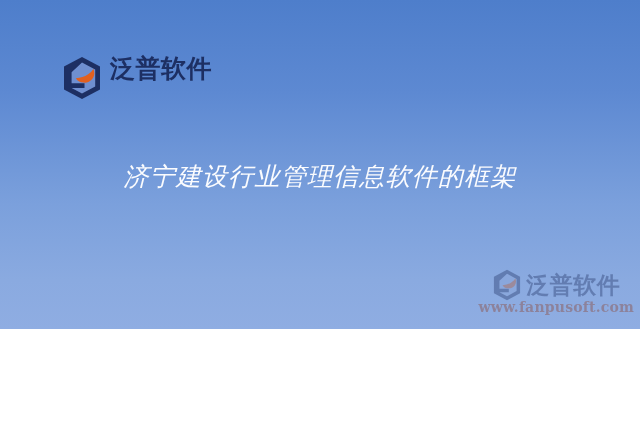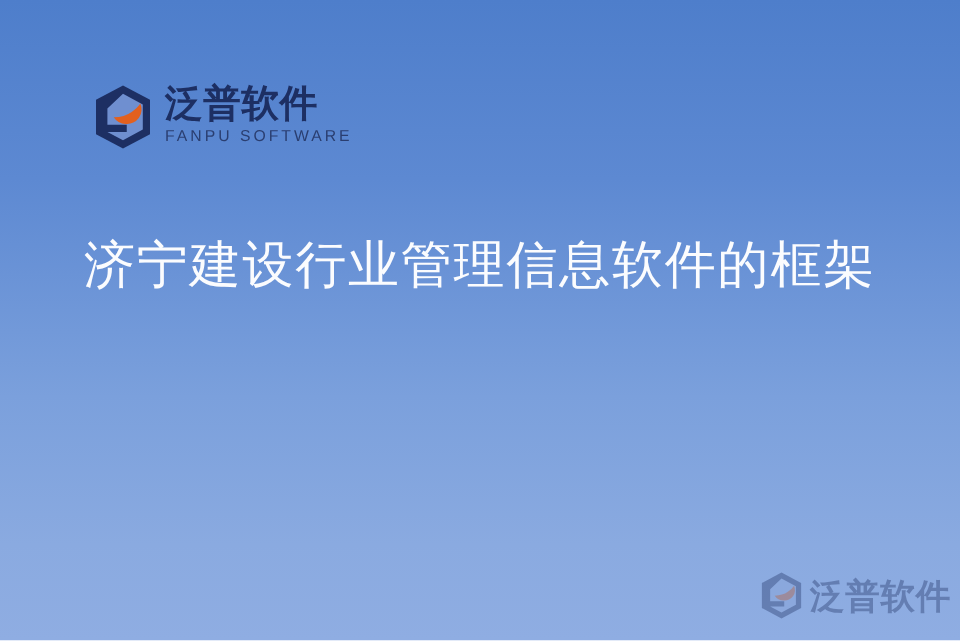--- a/index.html
+++ b/index.html
@@ -3,21 +3,21 @@
 <meta charset="utf-8">
 <style>
   html, body {
     margin: 0;
     padding: 0;
     background: #ffffff;
   }
   #page {
     position: relative;
     width: 640px;
-    height: 427px;
+    height: 329px;
     overflow: hidden;
     background: linear-gradient(to bottom, #4e7ecb 0%, #5d89d2 28%, #7ba0dc 62%, #8aaae0 85%, #8fade2 100%);
     font-family: "Liberation Sans", sans-serif;
   }
 
   
   #logo-lockup {
     position: absolute;
     left: 62px;
     top: 55px;
@@ -58,26 +58,27 @@
   
   #title-block {
     position: absolute;
     left: 0;
     top: 152px;
     width: 640px;
     text-align: center;
   }
   .title-line {
     font-family: "DejaVu Serif", "Liberation Serif", serif;
-    font-size: 34px;
+    font-size: 25px;
     font-weight: 400;
     line-height: 50px;
     color: #fbfcfe;
     letter-spacing: 1.2px;
     white-space: nowrap;
+    font-style: italic;
   }
 
   
   #watermark {
     position: absolute;
     right: 6px;
     bottom: 14px;
     display: flex;
     flex-direction: column;
     align-items: center;
@@ -125,21 +126,20 @@
         <path d="M20 6.5 L33.2 13.6 L33.2 30.4 L20 37.5 L9.6 32.0 L22.5 32.0
                  L22.5 27.2 L9.6 27.2 L9.6 16.3 Z" fill="#6f8fd0"></path>
 
         <path d="M31.5 13.0 A9.6 9.6 0 0 1 22.0 26.6 A9.6 9.6 0 0 1 13.8 22.2
                  Q21.0 22.0 25.8 18.6 Q30.0 15.6 31.5 13.0 Z" fill="#e2601f"></path>
       </svg>
     </span>
 
     <span id="logo-wordmark">
       <span id="brand-cn">泛普软件</span>
-      <span id="brand-en">FANPU SOFTWARE</span>
     </span>
 
   </div>
 
   <div id="title-block">
     <div class="title-line">济宁建设行业管理信息软件的框架</div>
   </div>
 
   <div id="watermark">
     <div id="watermark-row">
@@ -147,15 +147,16 @@
         <svg width="30" height="32" viewBox="0 0 40 44" xmlns="http://www.w3.org/2000/svg">
           <path d="M20 1 L38 10.5 L38 33.5 L20 43 L2 33.5 L2 10.5 Z" fill="#2c3f72"></path>
           <path d="M20 6.5 L33.2 13.6 L33.2 30.4 L20 37.5 L9.6 32.0 L22.5 32.0
                    L22.5 27.2 L9.6 27.2 L9.6 16.3 Z" fill="#89a4d8"></path>
           <path d="M31.5 13.0 A9.6 9.6 0 0 1 22.0 26.6 A9.6 9.6 0 0 1 13.8 22.2
                    Q21.0 22.0 25.8 18.6 Q30.0 15.6 31.5 13.0 Z" fill="#b4603f"></path>
         </svg>
       </span>
       <span id="watermark-cn">泛普软件</span>
     </div>
+    <div id="watermark-url">www.fanpusoft.com</div>
   </div>
 
 </div>
 
 </body></html>

